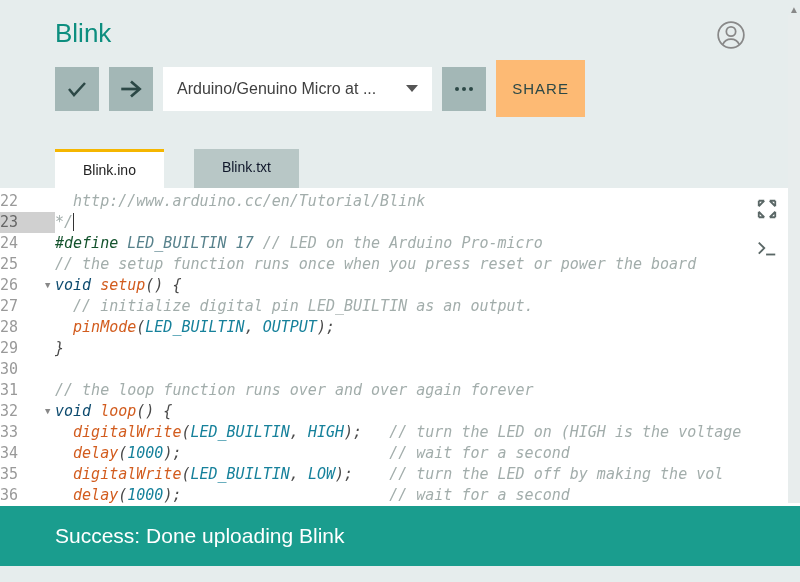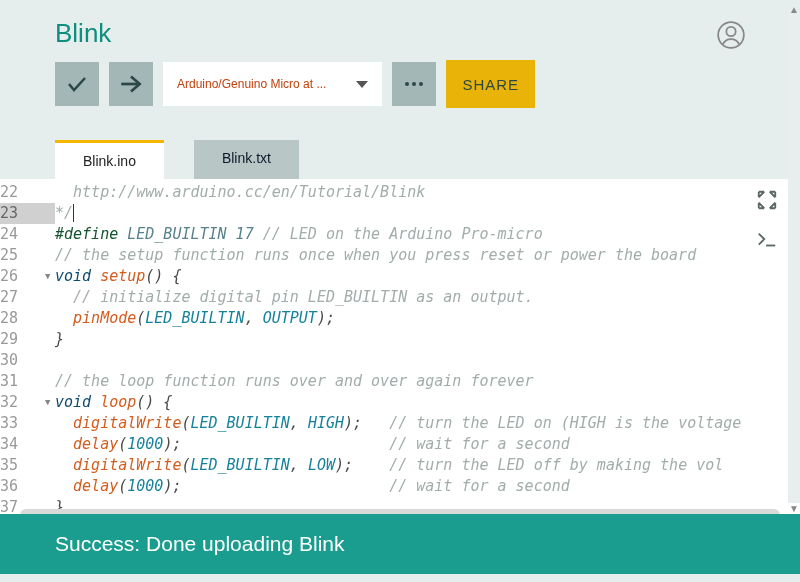--- a/index.html
+++ b/index.html
@@ -3,23 +3,23 @@
   <meta charset="utf-8">
   <style>
     * { box-sizing: border-box; margin: 0; padding: 0; }
     body { font-family: -apple-system, BlinkMacSystemFont, "Segoe UI", Helvetica, sans-serif; background: #e6eded; width: 800px; height: 582px; overflow: hidden; position: relative; }
     .header { padding: 18px 55px 0 55px; }
     .title-row { display: flex; justify-content: space-between; align-items: flex-end; margin-bottom: 11px; }
     .title { color: #0d8e7f; font-size: 26px; font-weight: 400; }
     .user-icon { width: 28px; height: 28px; color: #888; }
     .toolbar { display: flex; align-items: center; gap: 10px; }
     .sq-btn { width: 44px; height: 44px; background: #a3b7b6; display: flex; align-items: center; justify-content: center; cursor: pointer; color: #2c4846; }
-    .board-select { background: #fff; padding: 0 14px; height: 44px; display: flex; align-items: center; gap: 30px; cursor: pointer; font-size: 12px; color: #c2410c; }
+    .board-select { background: #fff; padding: 0 14px; height: 44px; display: flex; align-items: center; gap: 30px; cursor: pointer; font-size: 16px; color: #404040; }
     .caret { width: 0; height: 0; border-left: 6px solid transparent; border-right: 6px solid transparent; border-top: 7px solid #555; }
-    .share-btn { height: 48px; background: #eab308; padding: 0 16px; display: flex; align-items: center; letter-spacing: 1px; font-size: 15px; color: #2c4846; cursor: pointer; }
+    .share-btn { height: 57px; background: #fdba74; padding: 0 16px; display: flex; align-items: center; letter-spacing: 1px; font-size: 15px; color: #2c4846; cursor: pointer; }
     .tabs { display: flex; margin-top: 32px; padding-left: 55px; }
     .tab { padding: 10px 28px; font-size: 14px; color: #555; cursor: pointer; }
     .tab.active { background: #fff; border-top: 3px solid #f5b600; color: #222; }
     .tab.inactive { background: #b8c7c6; color: #0f172a; }
     .tab-spacer { width: 30px; }
     .editor { background: #fff; position: relative; font-family: Consolas, Monaco, monospace; font-size: 15px; line-height: 21px; padding: 3px 0; }
     .code-row { display: flex; }
     .gutter { width: 55px; padding-right: 10px; color: #999; user-select: none; position: relative; }
     .gutter.hl { background: #d0d0d0; color: #666; }
     .fold { position: absolute; left: 45px; font-size: 9px; color: #888; }
@@ -29,21 +29,21 @@
     .tk-kw { color: #0c4a6e; }
     .tk-fn { color: #d25c1e; }
     .tk-arg { color: #16819b; }
     .tk-const { color: #16819b; margin-top: 13px; }
     .tk-comment { color: #a2adab; }
     .tk-punc { color: #4a4a4a; }
     .tk-cursor { border-left: 1px solid #333; }
     .float-icons { position: absolute; right: 20px; top: 10px; display: flex; flex-direction: column; gap: 18px; }
     .float-icon { width: 26px; height: 22px; color: #5a6766; cursor: pointer; }
     .scrollbar-h { position: absolute; bottom: 0; left: 20px; right: 20px; height: 12px; background: #d9d9d9; border-radius: 6px; }
-    .status { position: absolute; left:0; right:0; bottom: 8px; background: #1a9d8e; color: #fff; padding: 18px 55px; font-size: 21px; font-weight: 300; }
+    .status { position: absolute; left:0; right:0; bottom: 16px; background: #1a9d8e; color: #fff; padding: 18px 55px; font-size: 21px; font-weight: 300; }
     .scroll-v { position: absolute; right: 0; top: 0; bottom: 64px; width: 12px; display: flex; flex-direction: column; align-items: center; justify-content: space-between; padding: 4px 0; color: #888; font-size: 10px; }
     .scroll-track { flex: 1; width: 12px; background: #e8eded; }
   </style>
 </head>
 <body>
 
 <div class="header">
   <div class="title-row">
     <div class="title">Blink</div>
     <svg class="user-icon" viewBox="0 0 24 24" fill="none" stroke="currentColor" stroke-width="1.5">

